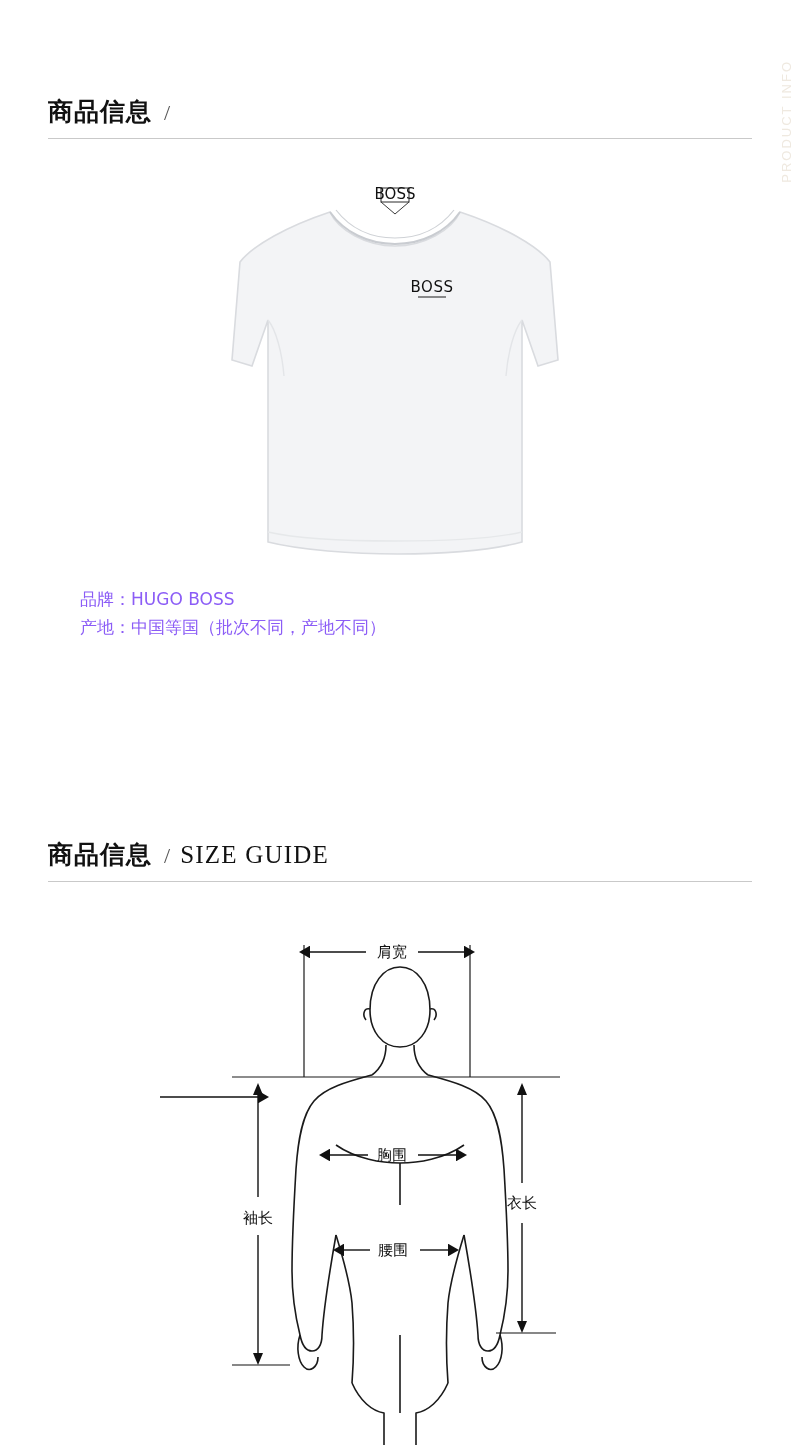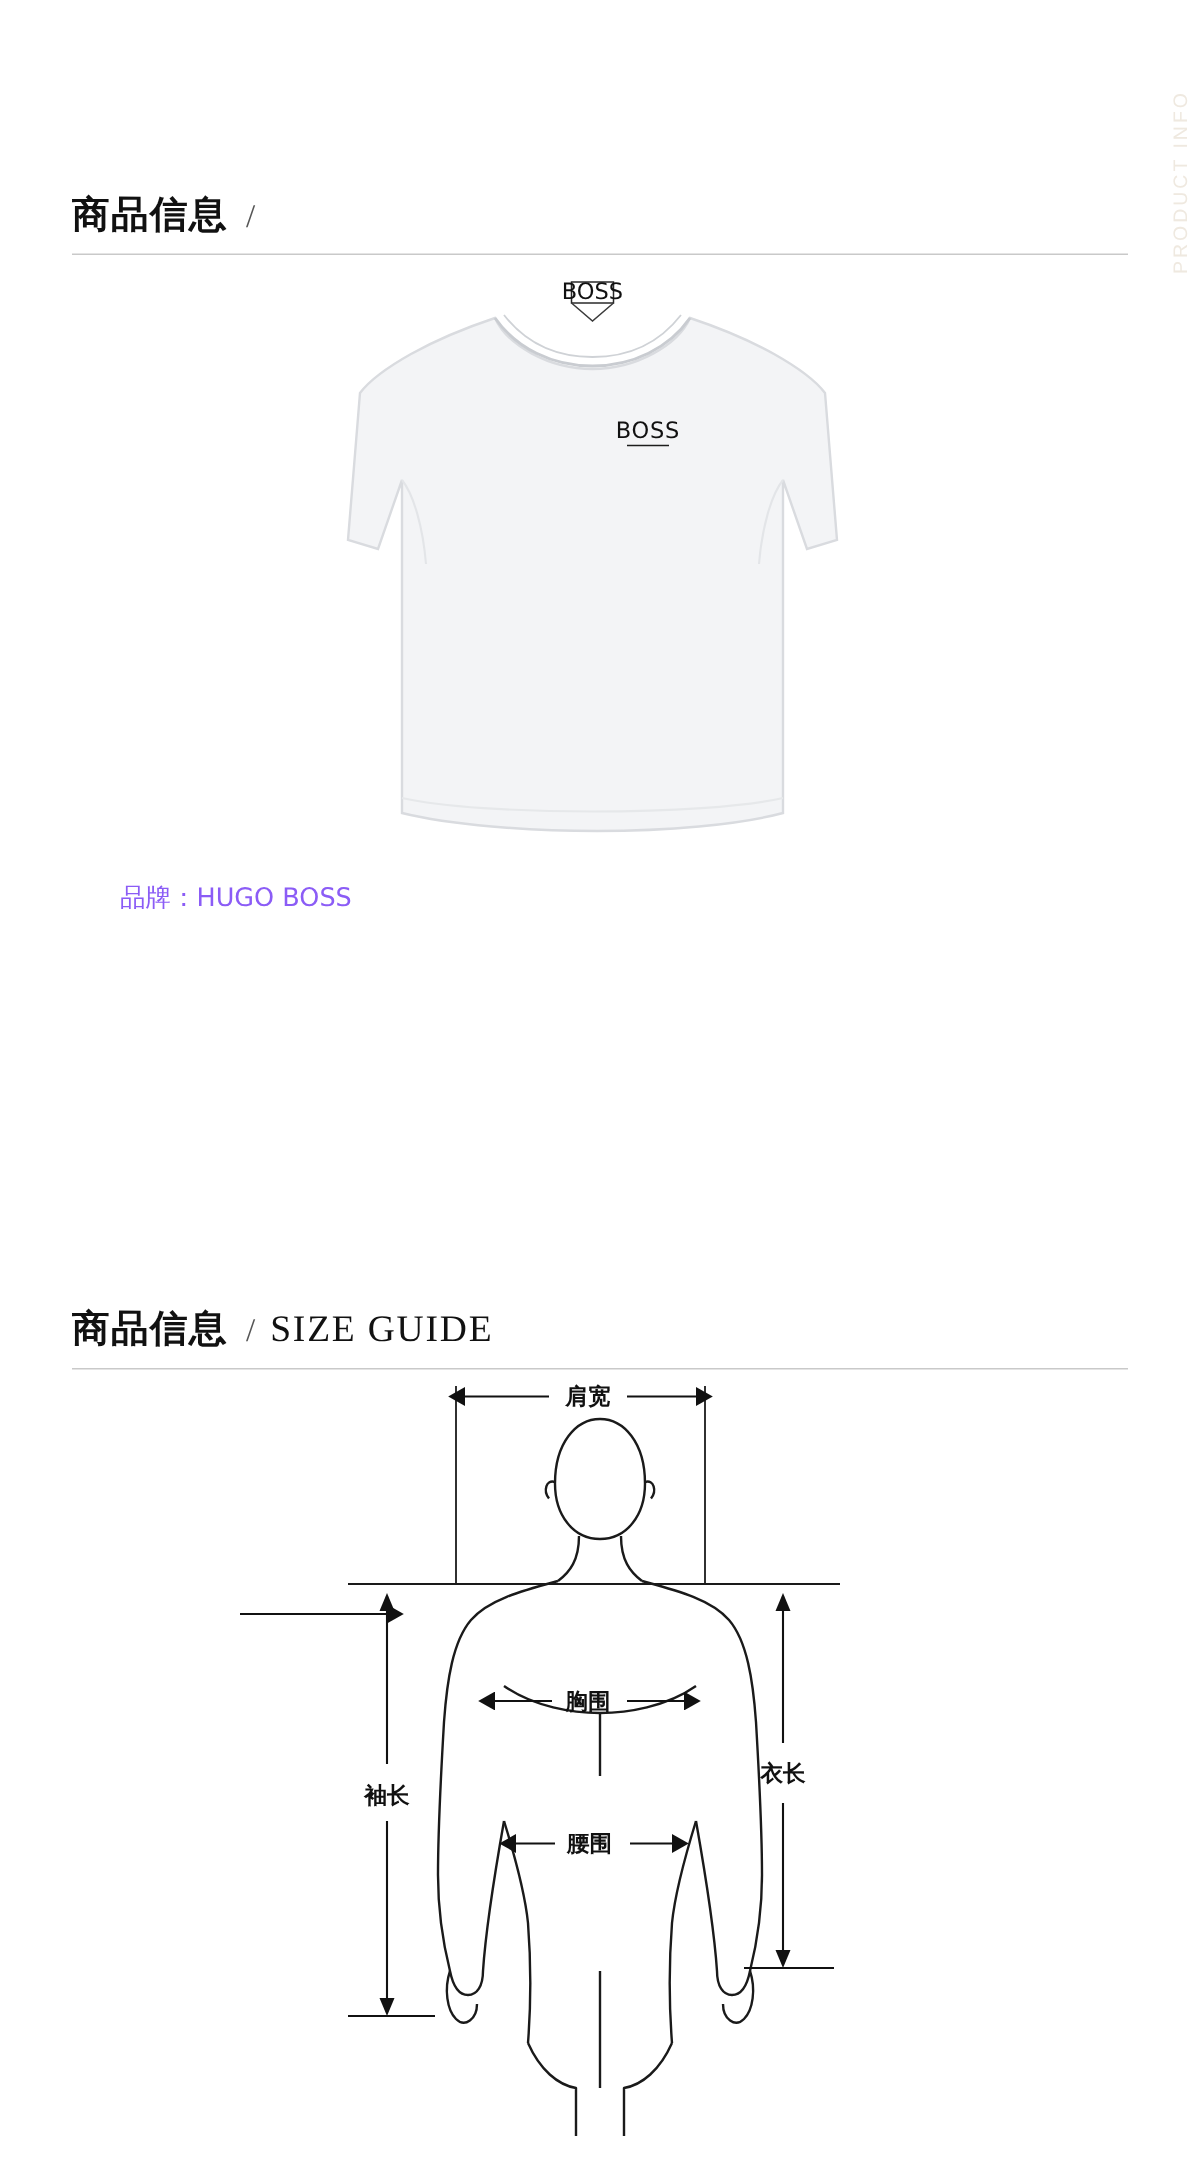--- a/index.html
+++ b/index.html
@@ -26,21 +26,20 @@
     display: flex;
     align-items: baseline;
     white-space: nowrap;
   }
   .title-cn {
     font-family: "DejaVu Sans", sans-serif;
     font-size: 25px;
     font-weight: bold;
     letter-spacing: 1px;
     color: #111;
-    margin-top: 31px;
   }
   .title-slash {
     font-family: "Liberation Serif", serif;
     font-size: 22px;
     color: #555;
     margin: 0 10px 0 12px;
     font-weight: 400;
   }
   .title-en {
     font-family: "Liberation Serif", serif;
@@ -91,24 +90,23 @@
   .spec-row {
     white-space: nowrap;
   }
   .spec-label { }
   .spec-value { }
 
   
   .size-figure {
     position: absolute;
     left: 0;
-    top: 884px;
+    top: 905px;
     width: 800px;
     height: 540px;
-    font-weight: bold;
   }
   svg text {
     font-family: "DejaVu Sans", sans-serif;
     font-size: 15px;
     fill: #111;
   }
 </style>
 </head>
 <body>
 
@@ -164,20 +162,23 @@
         <line x1="418" y1="127" x2="446" y2="127" stroke="#1c1c1c" stroke-width="1"></line>
       </g>
     </g>
   </svg>
 </div>
 
 <div class="spec-list">
   <div class="spec-row">
     <span class="spec-label">品牌：</span><span class="spec-value">HUGO BOSS</span>
   </div>
+  <div class="spec-row">
+    <span class="spec-label">产地：</span><span class="spec-value">中国等国（批次不同，产地不同）</span>
+  </div>
 </div>
 
 <div class="section-head" style="top:838px;">
   <div class="titles">
     <span class="title-cn">商品信息</span>
     <span class="title-slash">/</span>
     <span class="title-en">SIZE  GUIDE</span>
   </div>
   <div class="head-rule"></div>
 </div>

